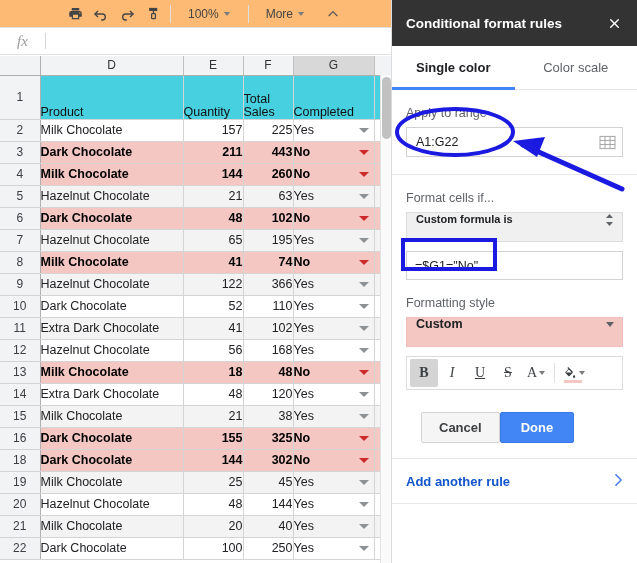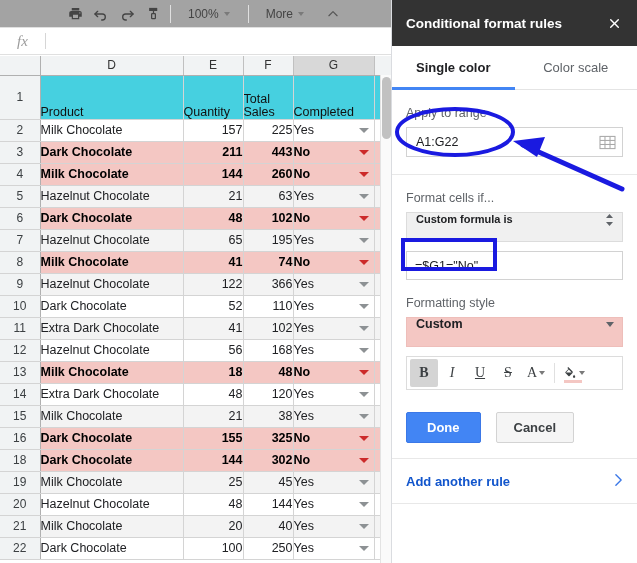--- a/index.html
+++ b/index.html
@@ -15,21 +15,21 @@
   #sheet-area {
     position: absolute; left: 0; top: 0;
     width: 391px; height: 563px;
     background: #fff;
   }
 
   
   #toolbar {
     position: relative;
     height: 28px; width: 391px;
-    background: #a3a3a3;
+    background: #fdba74;
     border-bottom: 1px solid #e0e0e0;
     display: flex; align-items: center;
   }
   .tb-group { display: flex; align-items: center; height: 28px; }
   .tb-sep { width: 1px; height: 18px; background: #e0e0e0; margin: 0 4px; }
   .tb-btn {
     width: 26px; height: 24px;
     display: flex; align-items: center; justify-content: center;
     color: #444; cursor: pointer;
   }
@@ -621,22 +621,22 @@
         <div class="fmt-btn" style="width:30px;">
           <svg width="14" height="14" viewBox="0 0 24 24" fill="#3c4043">
               <path d="M16.6 9.6 8.9 1.9 7.5 3.3l1.8 1.8-5 5c-.6.6-.6 1.5 0 2.1l5 5c.3.3.7.4 1 .4s.8-.1 1-.4l5-5c.6-.6.6-1.6.1-2.6zM5.2 11 10 6.2l4.8 4.8H5.2zM19 15s-2 2.2-2 3.5c0 1.1.9 2 2 2s2-.9 2-2c0-1.3-2-3.5-2-3.5z"></path>
             </svg>
           <span class="swatch-under"></span>
           <span class="mini-caret"></span>
         </div>
       </div>
 
       <div id="sb-buttons">
+        <div id="btn-cancel">Cancel</div>
         <div id="btn-done">Done</div>
-        <div id="btn-cancel">Cancel</div>
       </div>
     </div>
 
     <div id="sb-add-rule-wrap">
       <div id="sb-add-rule">Add another rule</div>
       <div class="chev">
         <svg width="9" height="14" viewBox="0 0 10 16" fill="none" stroke="#3b78e7" stroke-width="1.6" stroke-linecap="round" stroke-linejoin="round">
             <polyline points="2,2 8,8 2,14"></polyline>
           </svg>
       </div>

